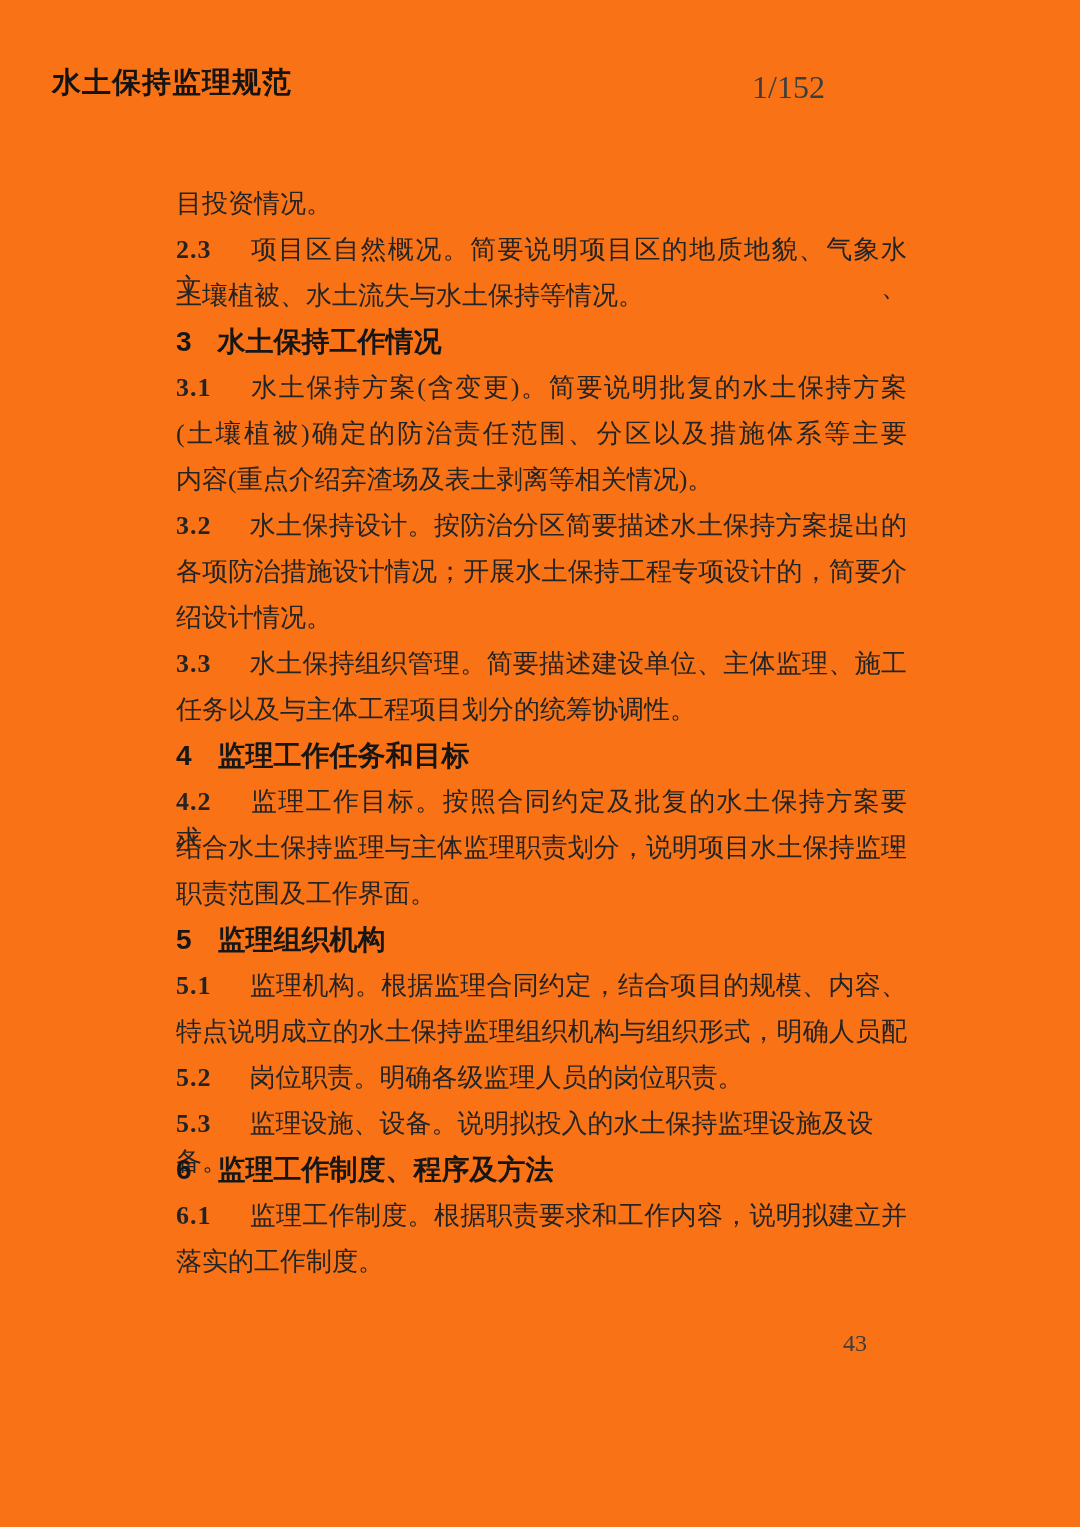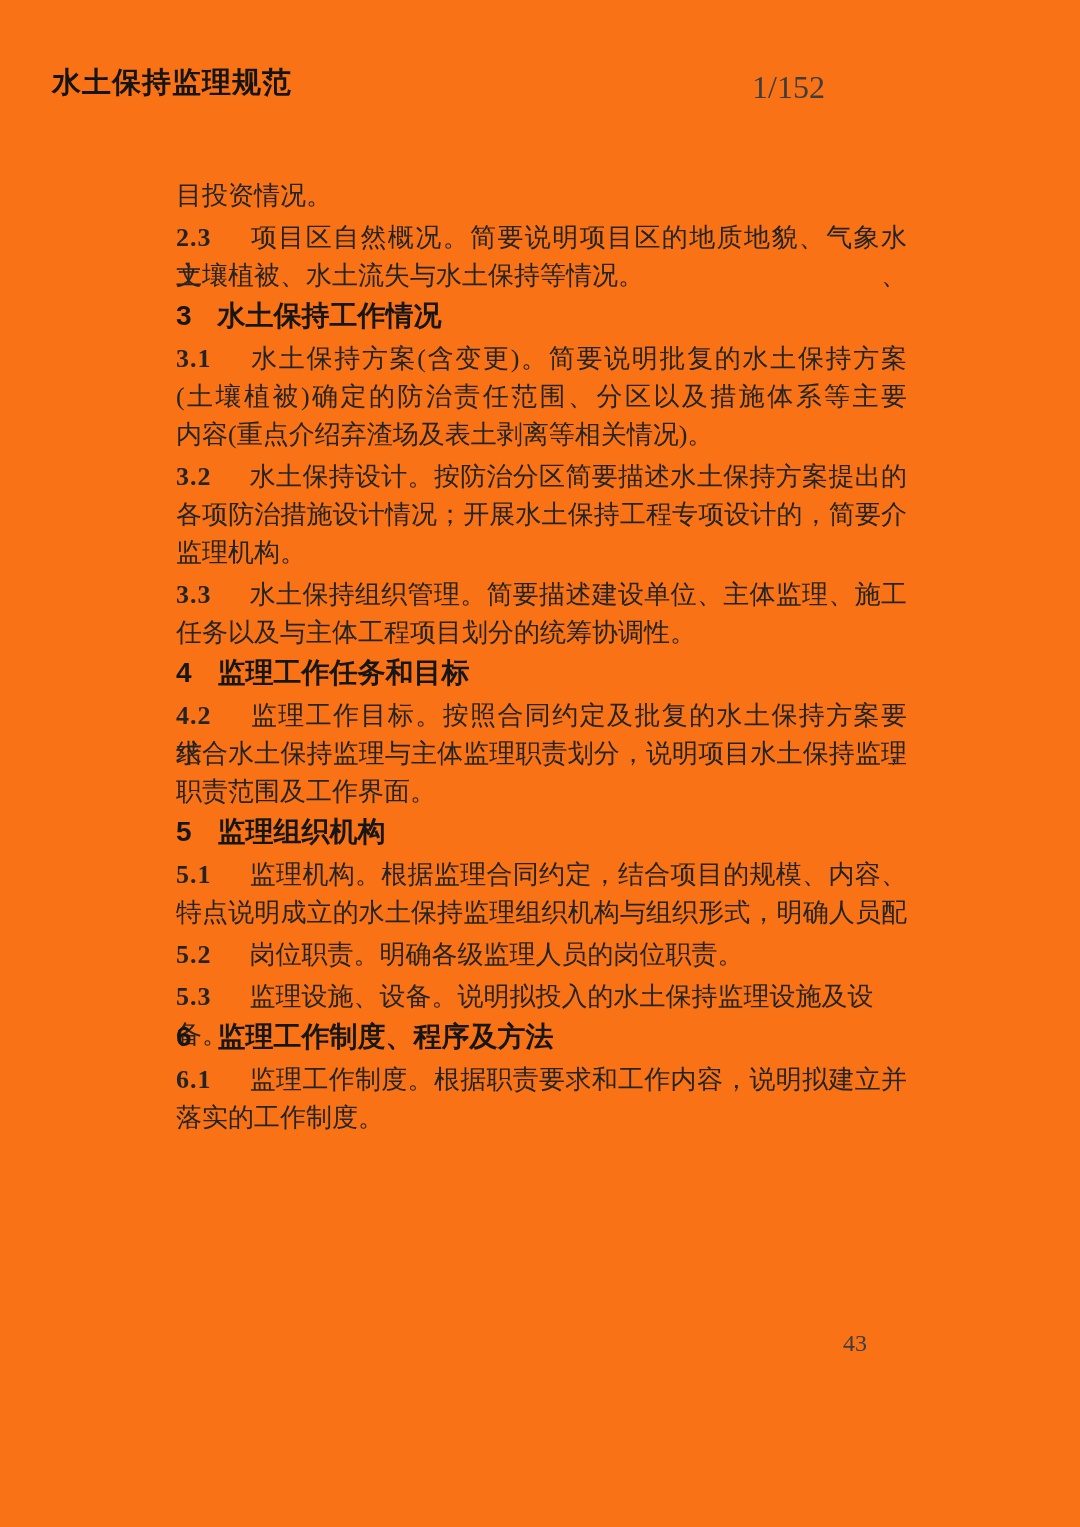--- a/index.html
+++ b/index.html
@@ -40,20 +40,21 @@
     left: 176px;
     top: 177px;
     width: 731px;
   }
   .line {
     font-size: 26px;
     line-height: 38px;
     height: 38px;
     color: #242424;
     white-space: normal;
+    margin-top: 8px;
   }
   .line.fill {
     text-align: justify;
     text-align-last: justify;
   }
   .num {
     font-weight: 700;
     margin-right: 38px;
     letter-spacing: 1px;
   }
@@ -105,21 +106,21 @@
         <div class="line"><span class="num">3</span>水土保持工作情况</div>
       </div>
       <div class="para">
         <div class="line fill"><span class="num">3.1</span>水土保持方案(含变更)。简要说明批复的水土保持方案</div>
         <div class="line fill">(土壤植被)确定的防治责任范围、分区以及措施体系等主要</div>
         <div class="line">内容(重点介绍弃渣场及表土剥离等相关情况)。</div>
       </div>
       <div class="para">
         <div class="line fill"><span class="num">3.2</span>水土保持设计。按防治分区简要描述水土保持方案提出的</div>
         <div class="line fill">各项防治措施设计情况；开展水土保持工程专项设计的，简要介</div>
-        <div class="line">监理机构。</div>
+        <div class="line">绍设计情况。</div>
       </div>
       <div class="para">
         <div class="line fill"><span class="num">3.3</span>水土保持组织管理。简要描述建设单位、主体监理、施工</div>
         <div class="line">任务以及与主体工程项目划分的统筹协调性。</div>
       </div>
       <div class="heading">
         <div class="line"><span class="num">4</span>监理工作任务和目标</div>
       </div>
       <div class="para">
         <div class="line fill"><span class="num">4.2</span>监理工作目标。按照合同约定及批复的水土保持方案要求，</div>

